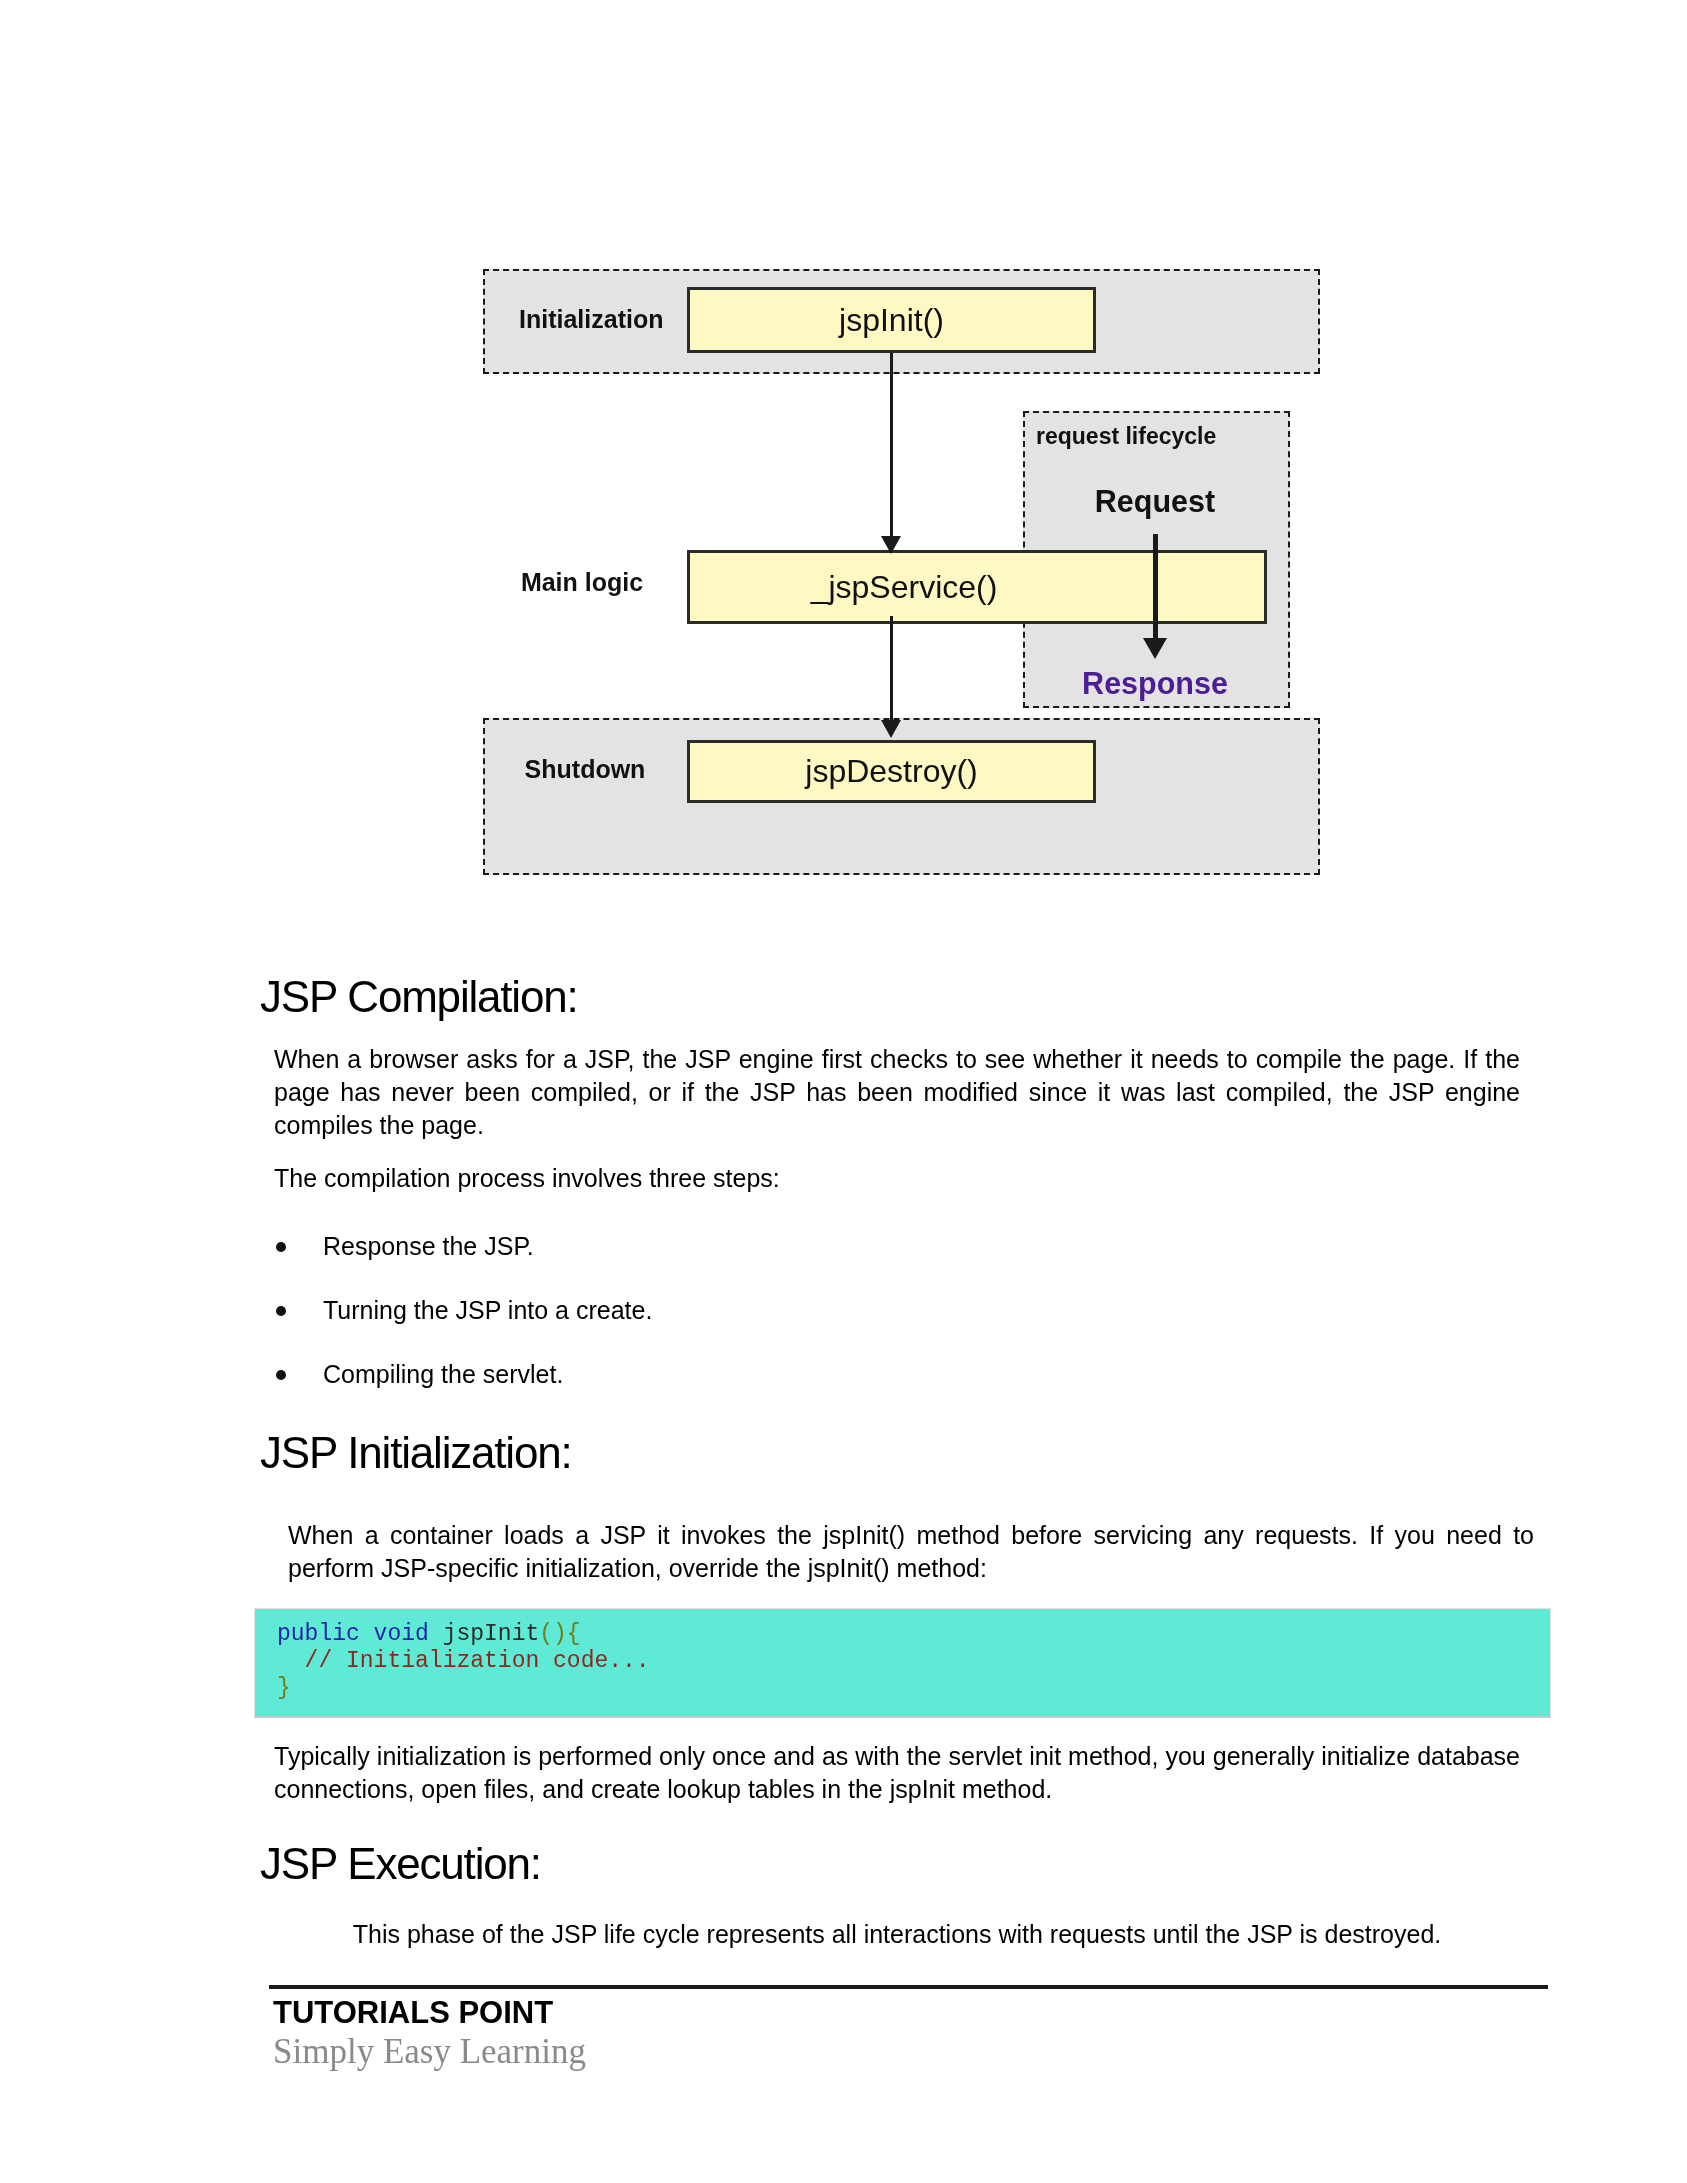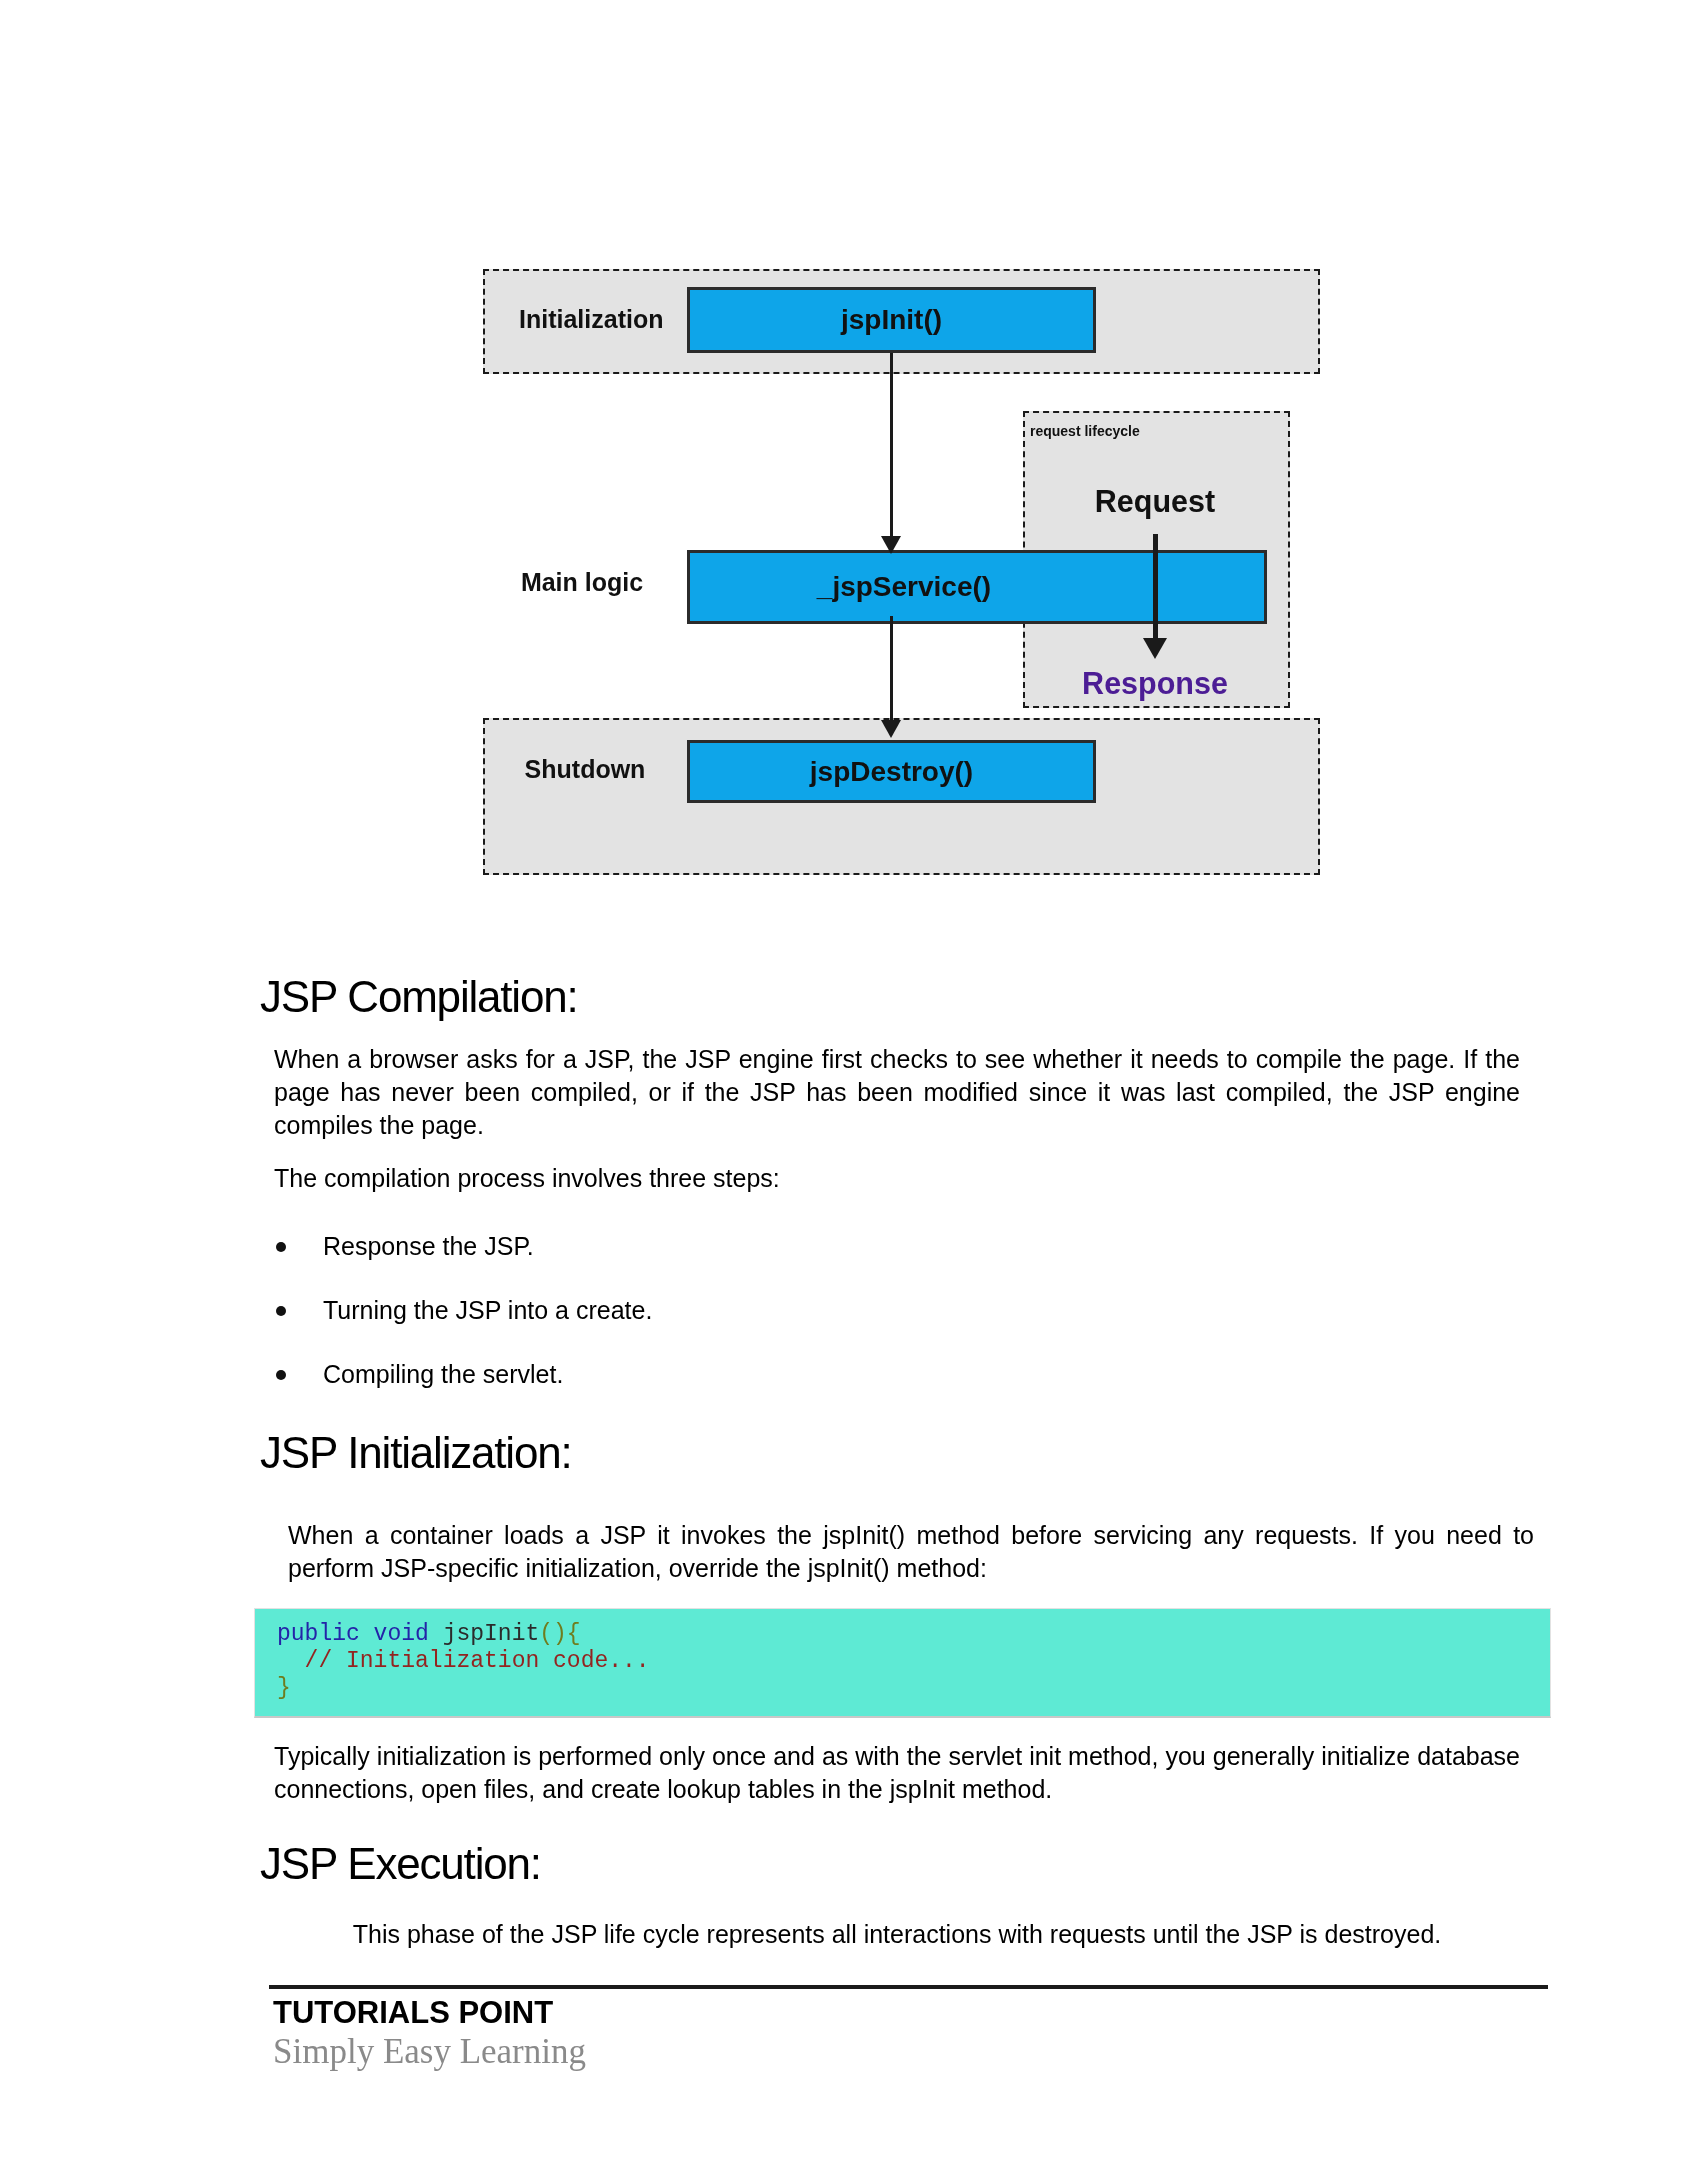--- a/index.html
+++ b/index.html
@@ -5,33 +5,33 @@
   html,body{margin:0;padding:0;background:#ffffff;}
   .page{position:relative;width:1687px;height:2183px;background:#ffffff;
         font-family:"Liberation Sans",sans-serif;color:#000;overflow:hidden;}
 
   
   .diagram{position:absolute;left:483px;top:262px;width:840px;height:618px;}
   .region{position:absolute;background:#e3e3e3;border:2.5px dashed #1a1a1a;box-sizing:border-box;}
   .region-init{left:0;top:6.6px;width:837px;height:105px;}
   .region-request{left:540px;top:149px;width:267px;height:297px;}
   .region-shutdown{left:0;top:456px;width:837px;height:157px;}
-  .dbox{position:absolute;background:#0ea5e9;border:3.3px solid #2b2b2b;box-sizing:border-box;
+  .dbox{position:absolute;background:#fef9c3;border:3.3px solid #2b2b2b;box-sizing:border-box;
         display:flex;align-items:center;justify-content:center;
-        font-weight:bold;font-size:28px;color:#111;}
+        font-weight:normal;font-size:32px;color:#111;}
   .dbox-init{left:204px;top:25px;width:409px;height:66px;}
   .dbox-service{left:204px;top:288px;width:580px;height:74px;z-index:3;}
   .dbox-service .inner{position:absolute;left:0;top:0;bottom:0;width:428px;
         display:flex;align-items:center;justify-content:center;}
   .dbox-destroy{left:204px;top:478px;width:409px;height:63px;}
   .dlabel{position:absolute;font-weight:bold;font-size:25px;color:#111;}
   .dlabel-init{left:36px;top:43px;}
   .dlabel-mainlogic{left:0;top:306px;width:198px;text-align:center;}
   .dlabel-shutdown{left:28px;top:493px;width:148px;text-align:center;}
-  .dlabel-reqlife{position:absolute;left:5px;top:10px;font-weight:bold;font-size:14px;color:#111;}
+  .dlabel-reqlife{position:absolute;left:11px;top:10px;font-weight:bold;font-size:23px;color:#111;}
   .dlabel-request{position:absolute;left:573px;top:222px;width:198px;text-align:center;
         font-weight:bold;font-size:30.5px;color:#111;z-index:4;}
   .dlabel-response{position:absolute;left:573px;top:404px;width:198px;text-align:center;
         font-weight:bold;font-size:30.5px;color:#4c1d95;z-index:4;}
   .aline{position:absolute;background:#1a1a1a;z-index:4;}
   .aline-1{left:407px;top:91px;width:2.5px;height:186px;}
   .ahead{position:absolute;width:0;height:0;border-left:10.7px solid transparent;
         border-right:10.7px solid transparent;border-top:18px solid #1a1a1a;z-index:4;}
   .ahead-1{left:398px;top:274px;}
   .aline-req{left:670px;top:272px;width:5px;height:105px;}

